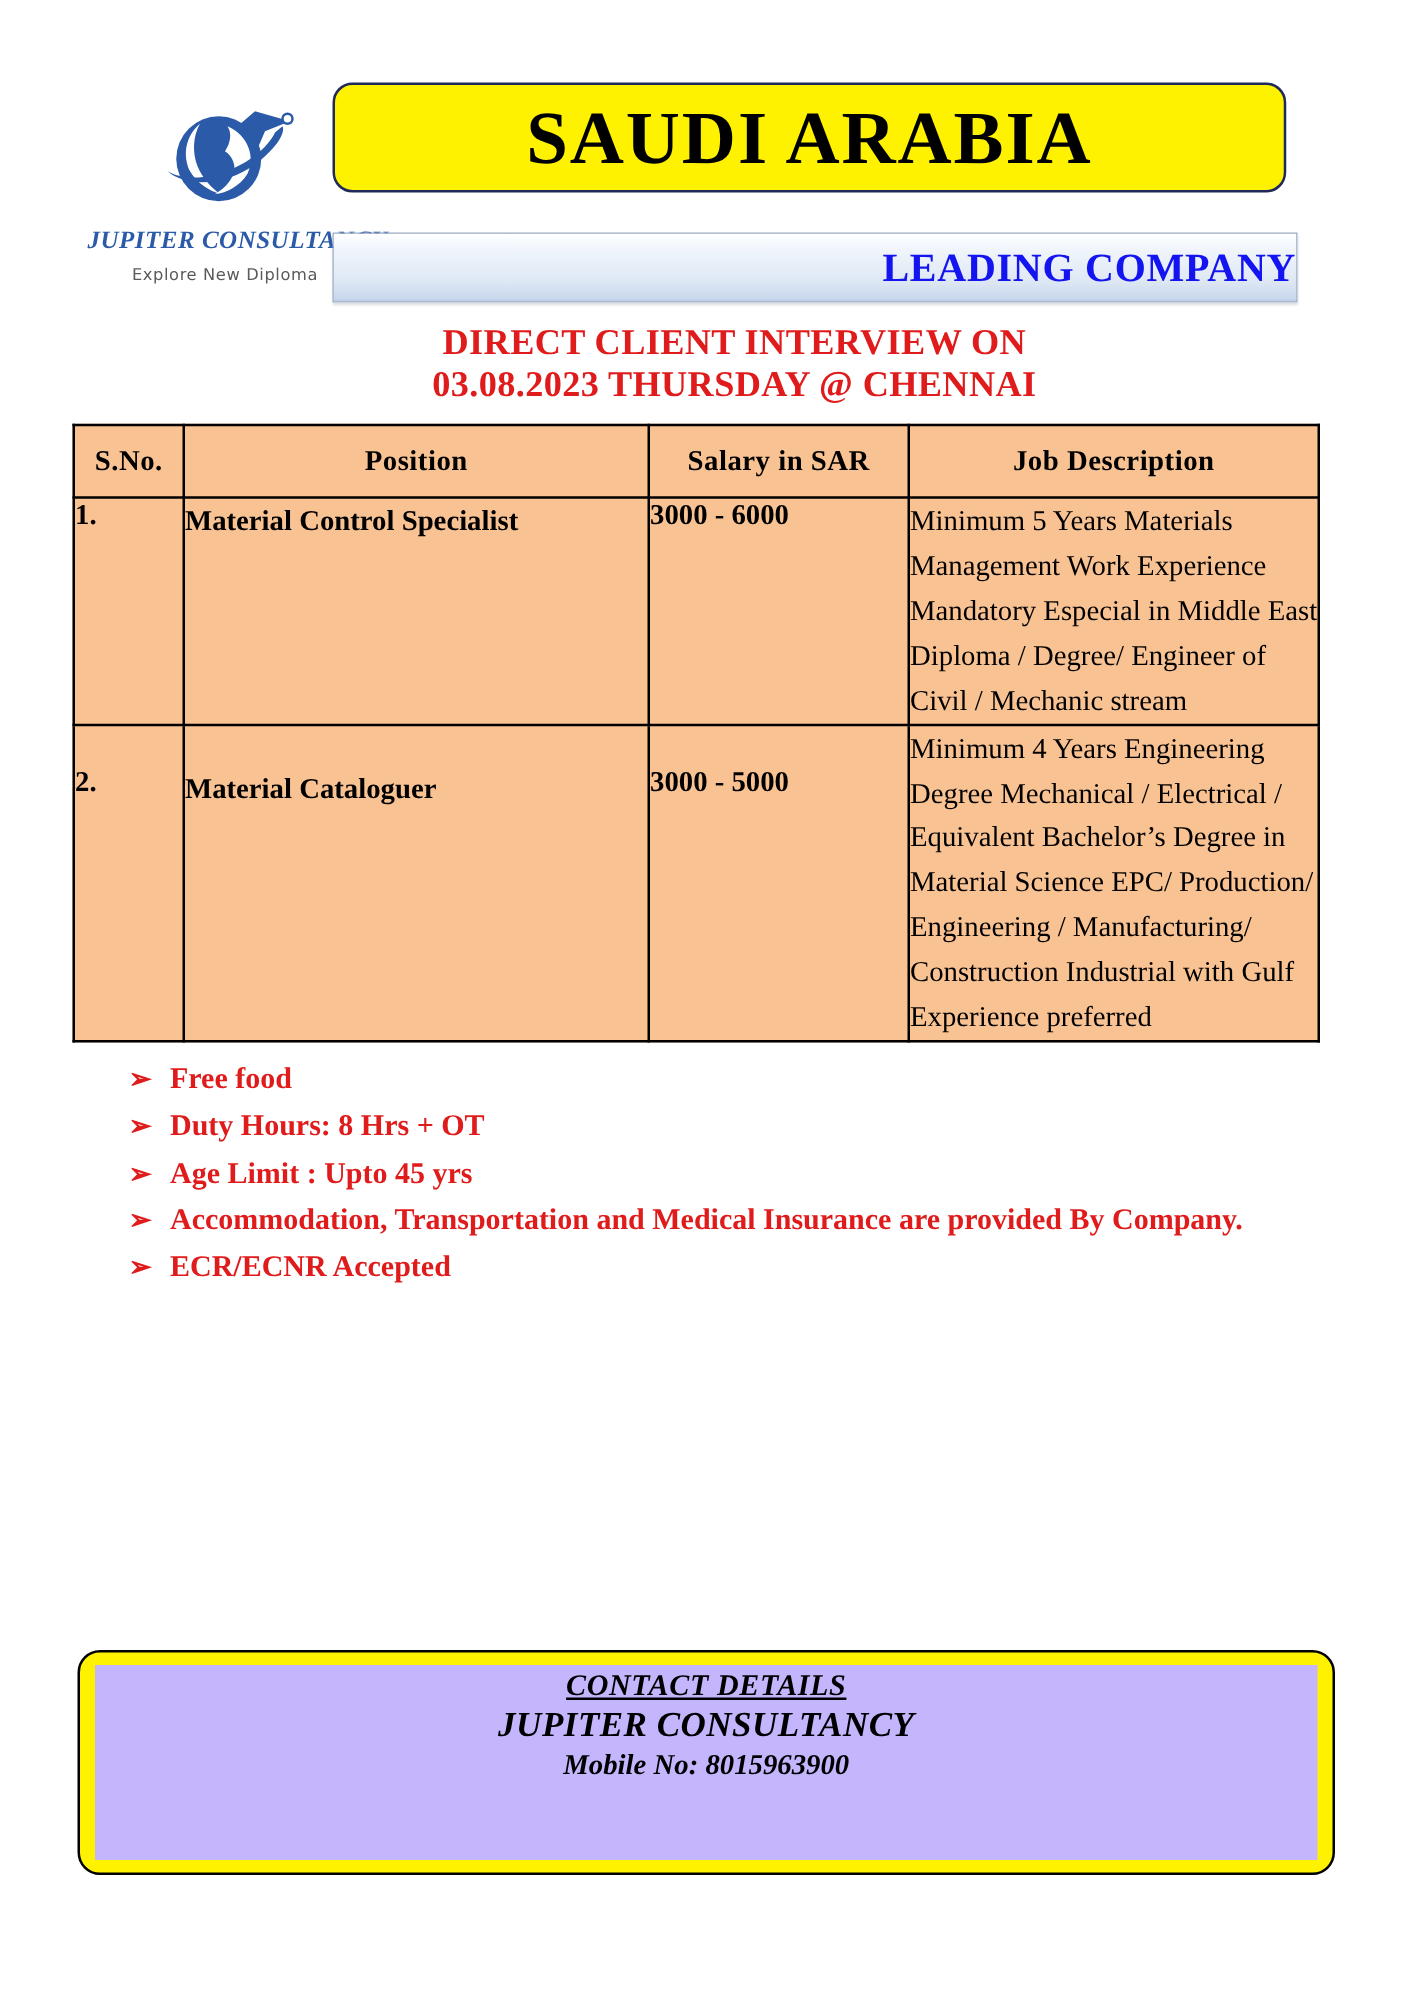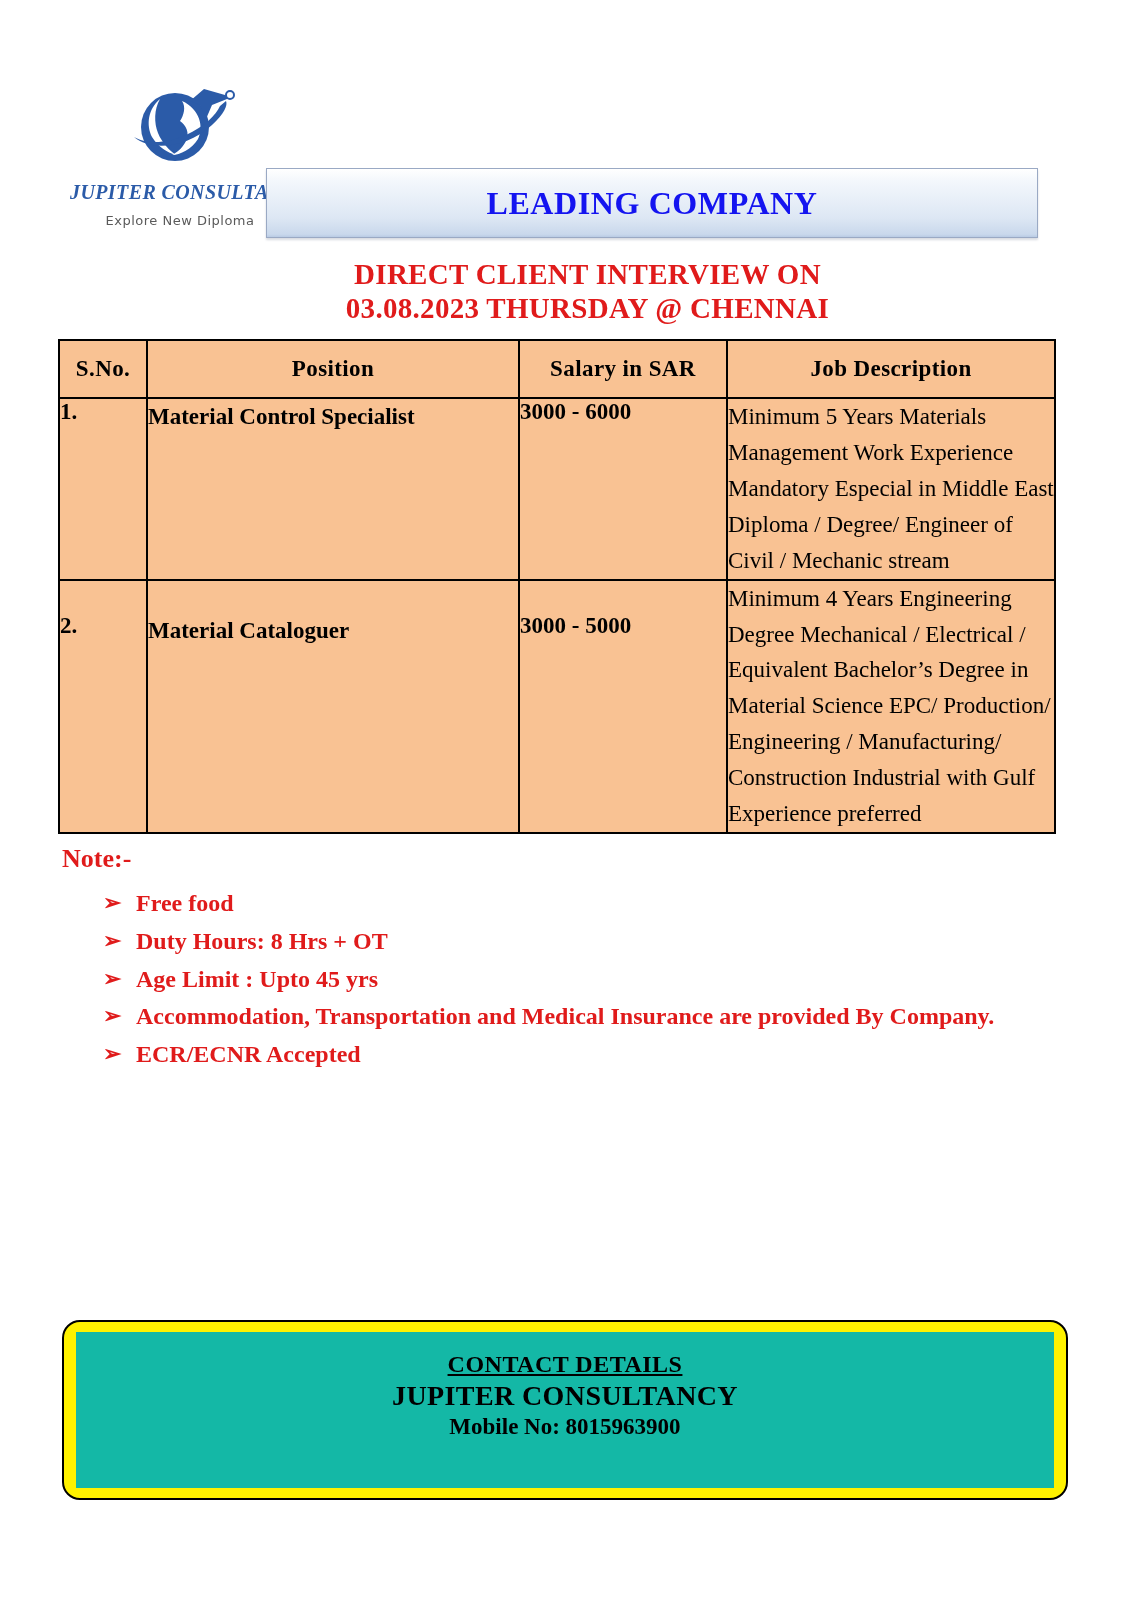--- a/index.html
+++ b/index.html
@@ -79,29 +79,29 @@
     font-weight: bold;
     font-size: 60px;
     letter-spacing: 1.5px;
     color: #000000;
     line-height: 1;
   }
 
   .company-banner {
     position: absolute;
     left: 266px;
-    top: 168px;
+    top: 186px;
     width: 772px;
-    height: 70px;
+    height: 56px;
     box-sizing: border-box;
     border: 1px solid #9AA9C4;
     background: linear-gradient(to bottom, #ffffff 0%, #f3f7fc 18%, #dde7f4 72%, #c9d8ec 96%, #b9cbe4 100%);
     display: flex;
     align-items: center;
-    justify-content: center;
+    justify-content: flex-end;
     box-shadow: 0 2px 2px rgba(120,130,150,0.28);
   }
   .company-banner .txt {
     font-family: "Liberation Serif", "DejaVu Serif", serif;
     font-weight: bold;
     font-size: 32px;
     color: #1414F0;
     letter-spacing: 0.6px;
   }
 
@@ -225,24 +225,25 @@
     height: 180px;
     background: #FFF200;
     border: 2.5px solid #000000;
     border-radius: 18px;
     box-sizing: border-box;
     padding: 10px 12px;
   }
   .contact-inner {
     width: 100%;
     height: 100%;
-    background: #14b8a6;
+    background: #c4b5fd;
     box-sizing: border-box;
     text-align: center;
-    padding-top: 19px;
+    padding-top: 4px;
+    font-style: italic;
   }
   .contact-title {
     font-family: "Liberation Serif", "DejaVu Serif", serif;
     font-weight: bold;
     font-size: 24px;
     text-decoration: underline;
     letter-spacing: 0.5px;
   }
   .contact-name {
     font-family: "Liberation Serif", "DejaVu Serif", serif;
@@ -287,20 +288,23 @@
         <path d="M40 24 C34 34, 34 48, 38 58 C42 68, 50 76, 56 80 C48 78, 38 72, 32 62 C26 50, 28 34, 40 24 Z" fill="#ffffff"></path>
         <path d="M62 26 C66 32, 64 40, 60 46 C66 50, 70 58, 66 66 C62 74, 56 78, 52 80 C60 80, 72 74, 78 64 C84 52, 80 34, 62 26 Z" fill="#ffffff"></path>
         <path d="M14 62 C30 76, 66 74, 92 50 C104 39, 108 30, 106 26 L100 31 C96 40, 84 52, 66 60 C44 70, 24 68, 14 62 Z" fill="#2B5BA8"></path>
         <path d="M84 14 L112 22 L92 30 L86 44 L80 30 L70 26 Z" fill="#2B5BA8"></path>
         <circle cx="110" cy="20" r="4" fill="#ffffff" stroke="#2B5BA8" stroke-width="2"></circle>
       </svg>
       <div class="logo-name">JUPITER CONSULTANCY</div>
       <div class="logo-tagline">Explore New Diploma</div>
     </div>
 
+    <div class="country-banner">
+      <span class="txt">SAUDI ARABIA</span>
+    </div>
 
     <div class="company-banner">
       <span class="txt">LEADING COMPANY</span>
     </div>
 
   </div>
 
   <div class="notice">
     <div>DIRECT CLIENT INTERVIEW ON</div>
     <div>03.08.2023 THURSDAY @ CHENNAI</div>
@@ -332,21 +336,20 @@
         <tr class="row-2">
           <td class="cell-sno">2.</td>
           <td class="cell-pos">Material Cataloguer</td>
           <td class="cell-sal">3000 - 5000</td>
           <td class="cell-desc">Minimum 4 Years Engineering Degree Mechanical / Electrical / Equivalent Bachelor’s Degree in Material Science EPC/ Production/ Engineering / Manufacturing/ Construction Industrial with  Gulf Experience preferred</td>
         </tr>
       </tbody>
     </table>
   </div>
 
-  <div class="note-head">Note:-</div>
   <ul class="note-list">
     <li>
       <span class="arrow">➢</span>
       <span>Free food</span>
     </li>
     <li>
       <span class="arrow">➢</span>
       <span>Duty Hours: 8 Hrs + OT</span>
     </li>
     <li>

